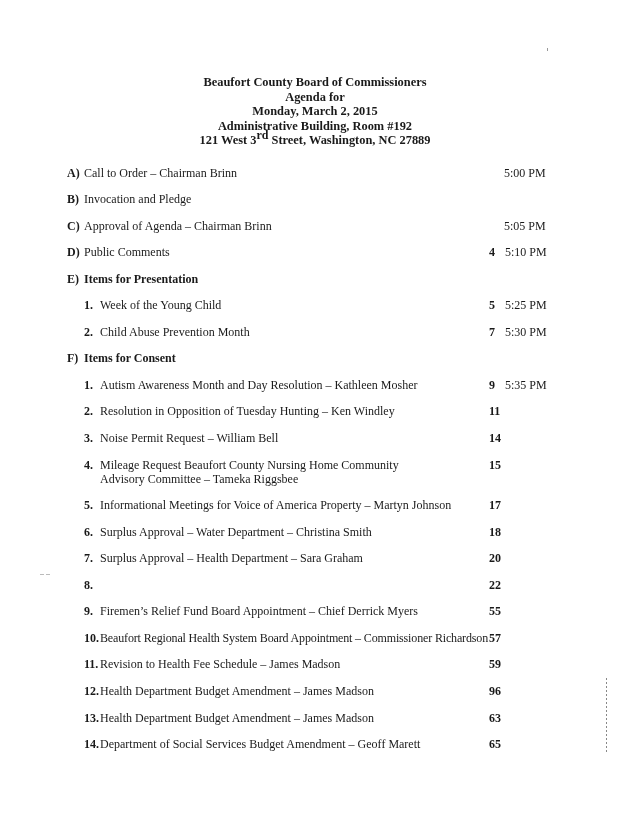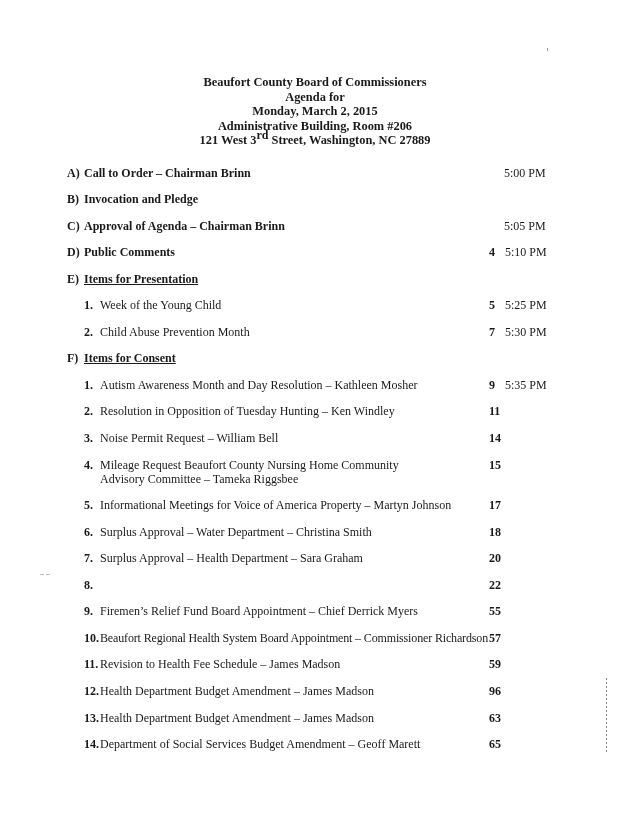--- a/index.html
+++ b/index.html
@@ -10,40 +10,40 @@
     }
     .page { position: absolute; left: 0; top: 0; width: 630px; height: 815px; }
     .header {
       position: absolute; left: 0; top: 75px; width: 630px;
       text-align: center; font-weight: bold; font-size: 12.4px; line-height: 14.5px;
     }
     .header div { white-space: nowrap; }
     .header sup { font-size: 12px; line-height: 0; vertical-align: 5px; }
     .row { position: absolute; left: 0; width: 630px; height: 16px; font-size: 12px; line-height: 16px; white-space: nowrap; }
     .sec-letter { position: absolute; left: 67px; font-weight: bold; }
-    .sec-text { position: absolute; left: 84px; font-weight: bold; }
-    .sec-text.bold { font-weight: bold; text-decoration: underline; }
+    .sec-text { position: absolute; left: 84px; }
+    .sec-text.bold { font-weight: bold; }
     .item-num { position: absolute; left: 84px; font-weight: bold; width: 18px; }
     .item-text { position: absolute; left: 100px; }
     .page-num { position: absolute; left: 489px; font-weight: bold; }
     .time { position: absolute; left: 505px; }
     .time.solo { left: 504px; font-family: Liberation Serif, serif; }
     .artifact { position: absolute; background: #999; }
     .margin-line { position: absolute; left: 606px; width: 1px; background: repeating-linear-gradient(to bottom, #888 0 2px, transparent 2px 4px); }
   </style>
 </head>
 <body>
 
 <div class="page">
 
   <div class="header">
     <div>Beaufort County Board of Commissioners</div>
     <div>Agenda for</div>
     <div>Monday, March 2, 2015</div>
-    <div>Administrative Building, Room #206</div>
+    <div>Administrative Building, Room #192</div>
     <div><span>121 West 3</span><sup>rd</sup><span> Street, Washington, NC 27889</span></div>
   </div>
 
   <div class="row" style="top:165px">
     <span class="sec-letter">A)</span>
     <span class="sec-text">Call to Order – Chairman Brinn</span>
     <span class="time solo">5:00 PM</span>
   </div>
 
   <div class="row" style="top:191px">

